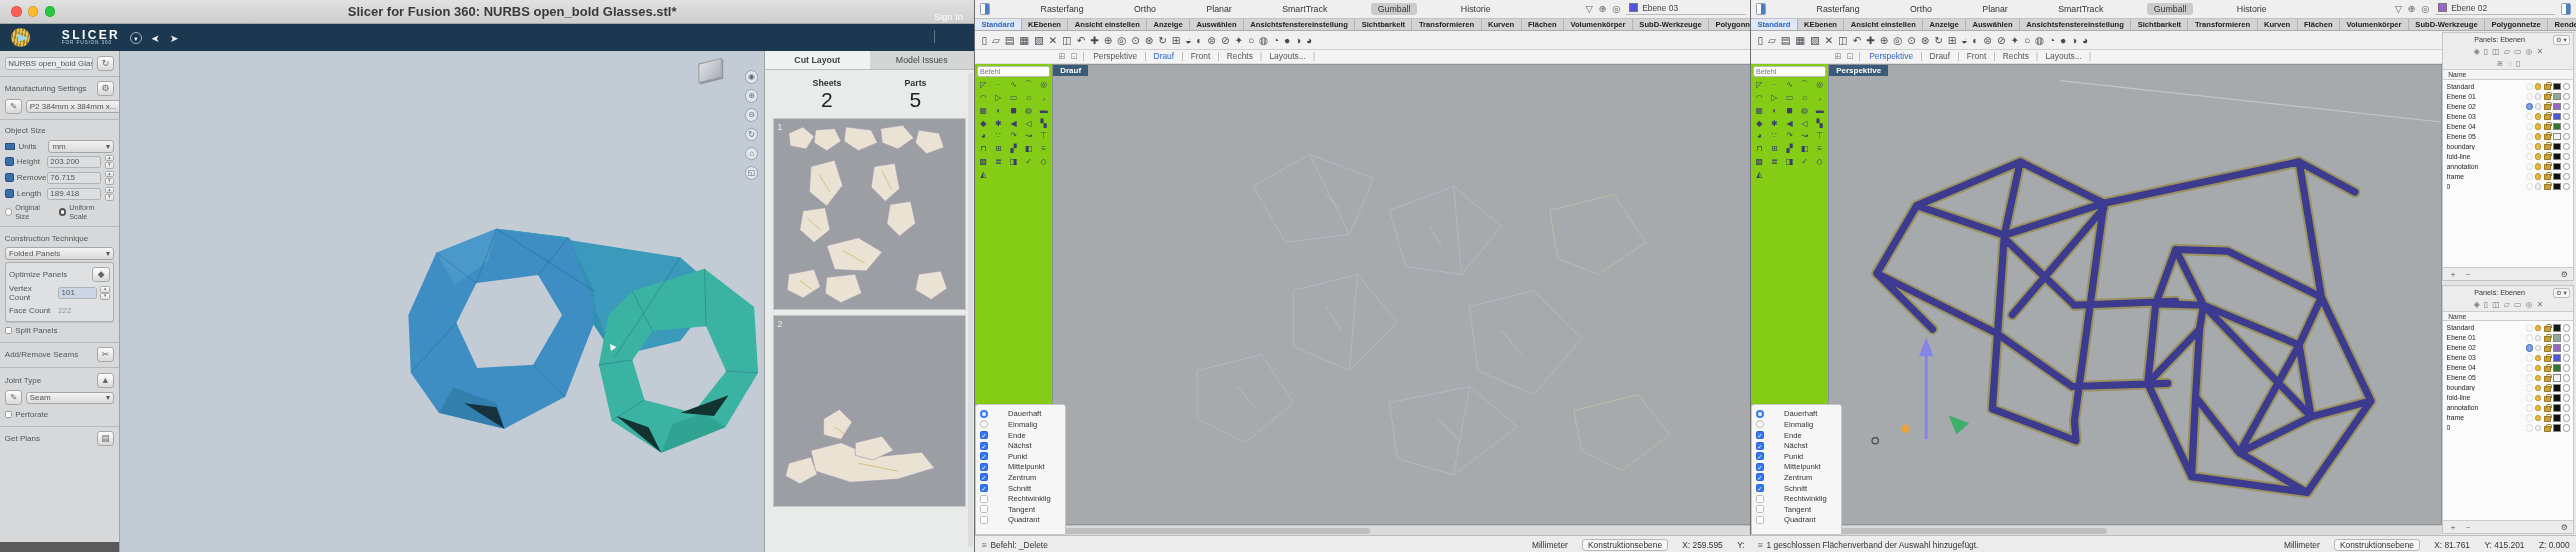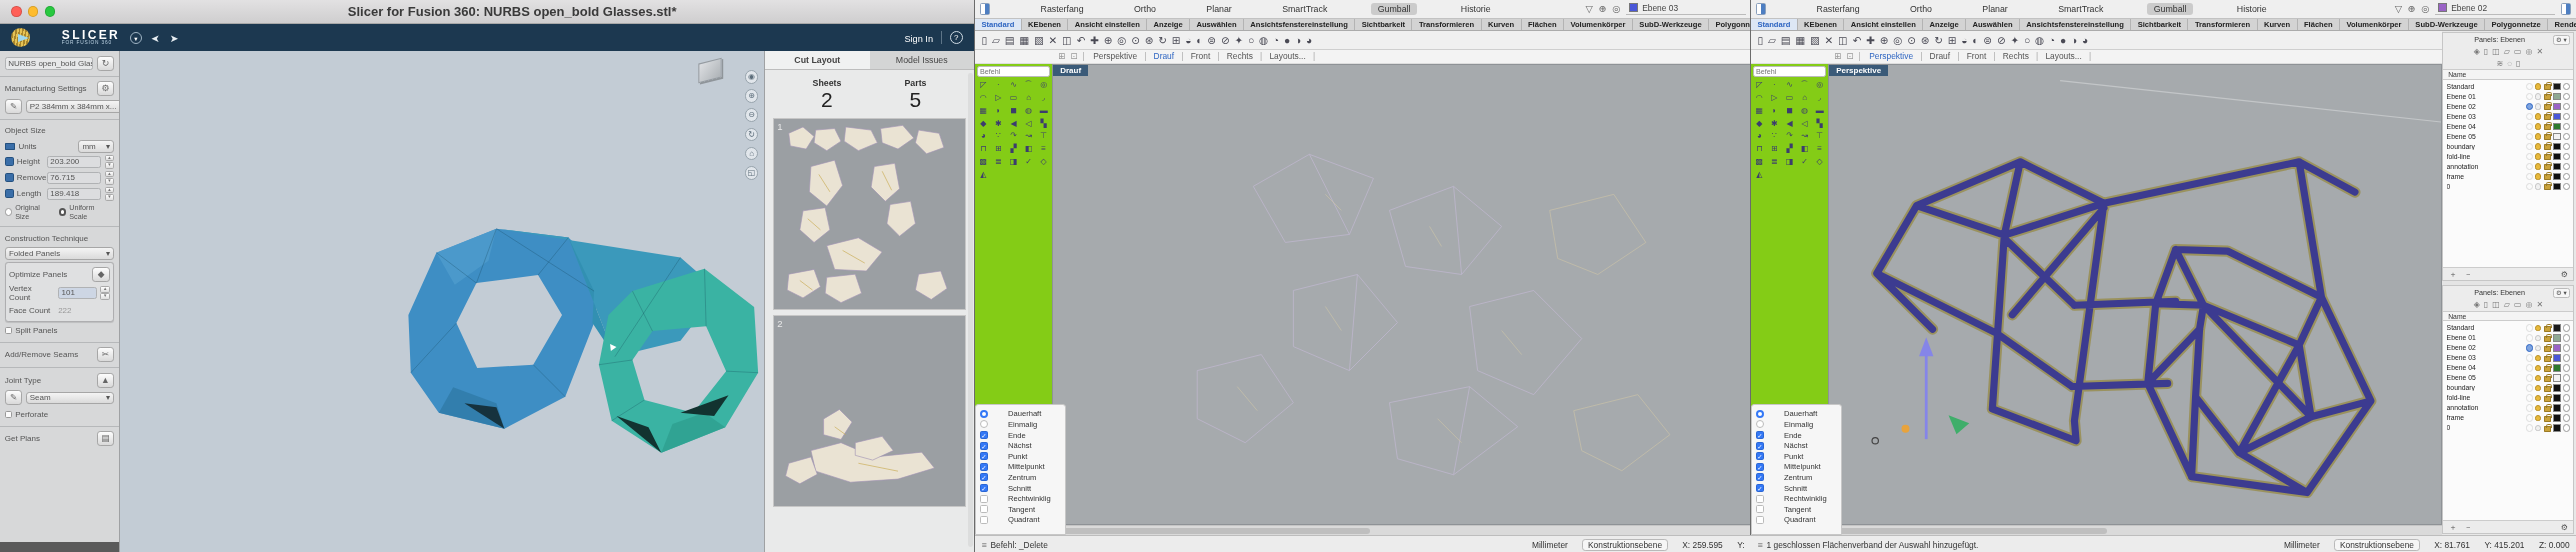--- a/index.html
+++ b/index.html
@@ -18,21 +18,21 @@
   .logo-badge { width:19px; height:19px; border-radius:50%; background:
       repeating-linear-gradient(100deg,#e6c355 0 1.6px,#a8852c 1.6px 3.2px); position:relative; overflow:hidden; }
   .logo-badge::after { content:""; position:absolute; left:6.4px; top:5.6px; border-left:11.2px solid #9fd8ee;
       border-top:4px solid transparent; border-bottom:4px solid transparent; }
   .logo-text { line-height:1;margin-left:22px; }
   .logo-text .big { font-size:12px; font-weight:bold; letter-spacing:2.4px; }
   .logo-text .small { font-size:4.8px; color:#bcd2e2; letter-spacing:0.8px; }
   .hdr-ico { font-size:10.4px; color:#e8eef3; }
   .hdr-caret { width:12px; height:12px; border:0.8px solid #9fb4c4; border-radius:50%; font-size:6.4px;
                text-align:center; line-height:11.2px; }
-  .hdr-right { margin-left:auto; display:flex; align-items:flex-end; gap:8px; font-size:9.2px; }
+  .hdr-right { margin-left:auto; display:flex; align-items:flex-start; gap:8px; font-size:9.2px;flex-direction:column; }
   .hdr-div { width:0.8px; height:13px; background:#5e7588; }
   .hdr-help { width:13px; height:13px; border:0.8px solid #cfdbe4; border-radius:50%; font-size:8px;
               text-align:center; line-height:11.2px; }
   .slicer-body { display:flex; height:501px; }
 
   .slicer-sidebar { width:120px; background:#d7d8d9; border-right:0.8px solid #9fa1a3; padding:4.8px;
       display:flex; flex-direction:column; gap:2.4px; font-size:8px; color:#555; overflow:hidden; }
   .srow { display:flex; align-items:center; gap:3.2px; min-height:13px; }
   .sinput { background:#e7e8e9; border:0.8px solid #b0b2b4; border-radius:2.4px; padding:0.8px 2.4px; color:#555;
             white-space:nowrap; overflow:hidden; flex:1; }
@@ -215,21 +215,21 @@
             <span>▾</span>
           </span>
         </div>
         <div class="sdiv"></div>
         <div class="srow">
             <span>Object Size</span>
           </div>
         <div class="srow">
           <span class="unitico"></span>
           <span style="flex:1">Units</span>
-          <span class="sdd" style="flex:none;width:36px">
+          <span class="sdd" style="flex:none;width:66px">
             <span class="cv">mm</span>
             <span>▾</span>
           </span>
         </div>
         <div class="srow">
           <span class="cubeico"></span>
           <span style="width:27px">Height</span>
           <span class="sinput box">203.200</span>
           <span class="stepper">
               <span class="stepbtn">▲</span>

